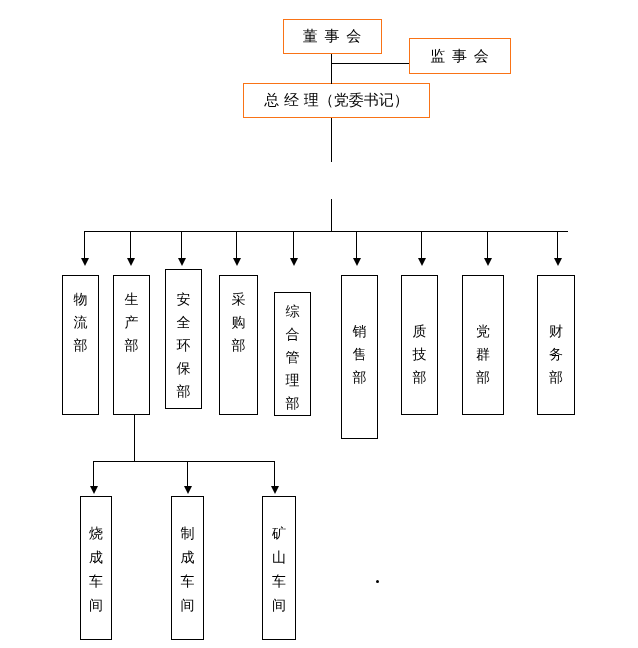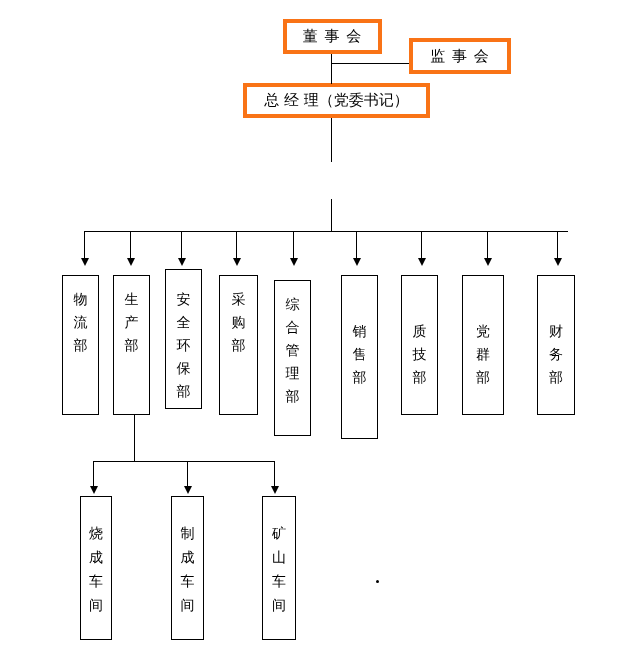--- a/index.html
+++ b/index.html
@@ -8,21 +8,21 @@
     width:638px;height:648px;
     background:#ffffff;
     font-family:"DejaVu Sans","Liberation Sans",sans-serif;
     color:#000000;
     overflow:hidden;
   }
   
   .hbox{
     position:absolute;
     box-sizing:border-box;
-    border:4px solid #f97316;
+    border:1px solid #f97316;
     background:#fff;
     display:flex;align-items:center;justify-content:center;
     font-size:15px;letter-spacing:1px;white-space:nowrap;
   }
   .hbox.left-align{justify-content:flex-start;padding-left:10px;letter-spacing:0;}
   
   .vbox{
     position:absolute;
     box-sizing:border-box;
     border:1px solid #000;
@@ -127,21 +127,21 @@
   </div>
   <div class="vbox text-top" style="left:113px;top:275px;width:37px;height:140px;">
     <div class="vtext">生产部</div>
   </div>
   <div class="vbox text-top" style="left:165px;top:269px;width:37px;height:140px;align-items:center;">
     <div class="vtext">安全环保部</div>
   </div>
   <div class="vbox text-top" style="left:219px;top:275px;width:39px;height:140px;">
     <div class="vtext">采购部</div>
   </div>
-  <div class="vbox text-top" style="left:274px;top:280px;width:37px;height:156px;">
+  <div class="vbox text-top" style="left:274px;top:292px;width:37px;height:124px;align-items:flex-end;">
     <div class="vtext">综合管理部</div>
   </div>
   <div class="vbox text-mid" style="left:341px;top:275px;width:37px;height:164px;">
     <div class="vtext">销售部</div>
   </div>
   <div class="vbox text-mid" style="left:401px;top:275px;width:37px;height:140px;">
     <div class="vtext">质技部</div>
   </div>
   <div class="vbox text-mid" style="left:462px;top:275px;width:42px;height:140px;">
     <div class="vtext">党群部</div>

